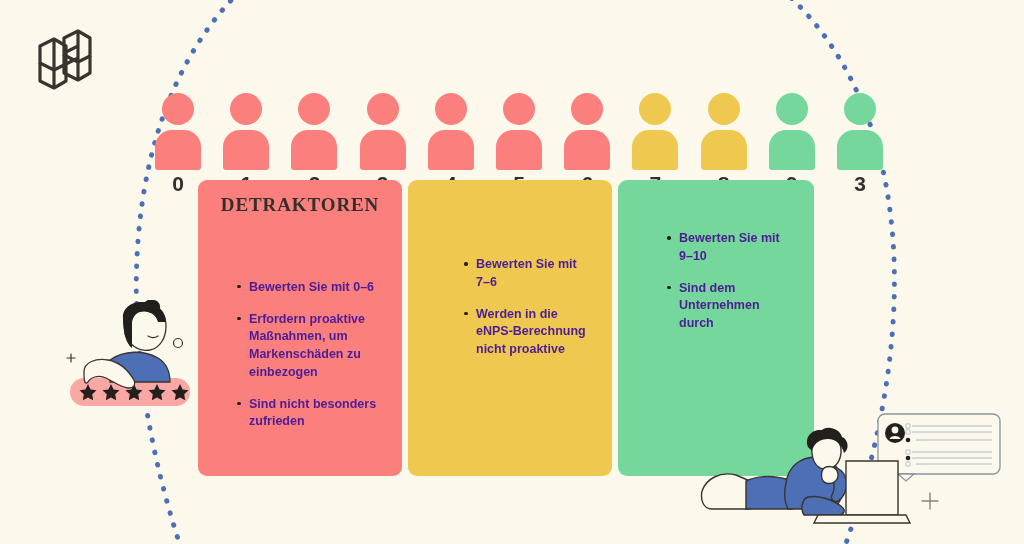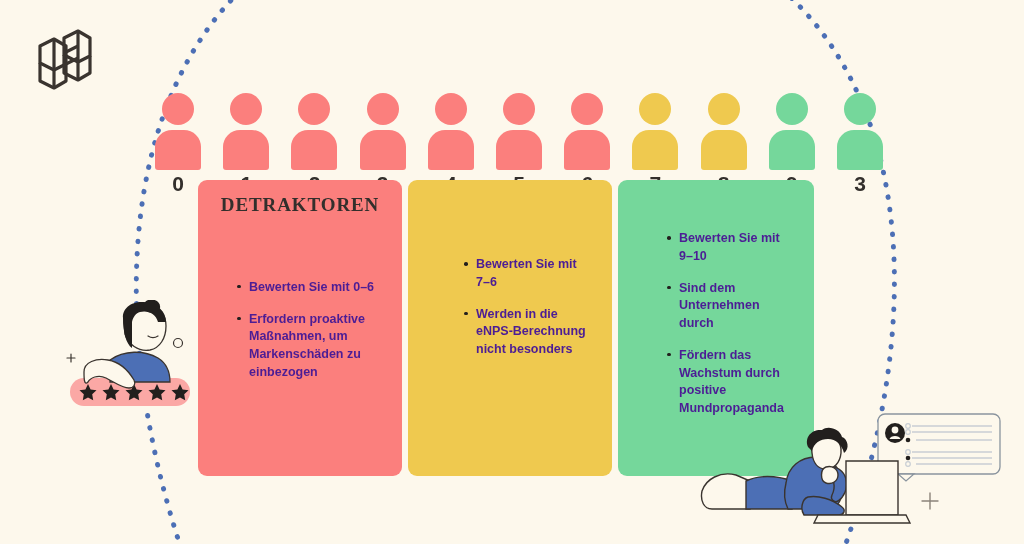--- a/index.html
+++ b/index.html
@@ -266,35 +266,35 @@
 
   </div>
 
   <div class="cards">
 
     <div class="card detractors">
       <div class="card-title">DETRAKTOREN</div>
       <ul class="card-list">
         <li>Bewerten Sie mit 0–6</li>
         <li>Erfordern proaktive Maßnahmen, um Markenschäden zu einbezogen</li>
+        <li>Sind nicht besonders zufrieden</li>
       </ul>
     </div>
 
     <div class="card passive">
       <ul class="card-list">
         <li>Bewerten Sie mit 7–6</li>
-        <li>Werden in die eNPS-Berechnung nicht besonders</li>
+        <li>Werden in die eNPS-Berechnung nicht proaktive</li>
       </ul>
     </div>
 
     <div class="card promotoren">
       <ul class="card-list">
         <li>Bewerten Sie mit 9–10</li>
         <li>Sind dem Unternehmen durch</li>
-        <li>Fördern das Wachstum durch positive Mundpropaganda</li>
       </ul>
     </div>
 
   </div>
 
   <svg class="illus-left" viewBox="0 0 146 114">
 
     <g stroke="#3A342F" stroke-width="1.2" stroke-linecap="round">
       <path d="M5 58 L13 58"></path>
       <path d="M9 54 L9 62"></path>

